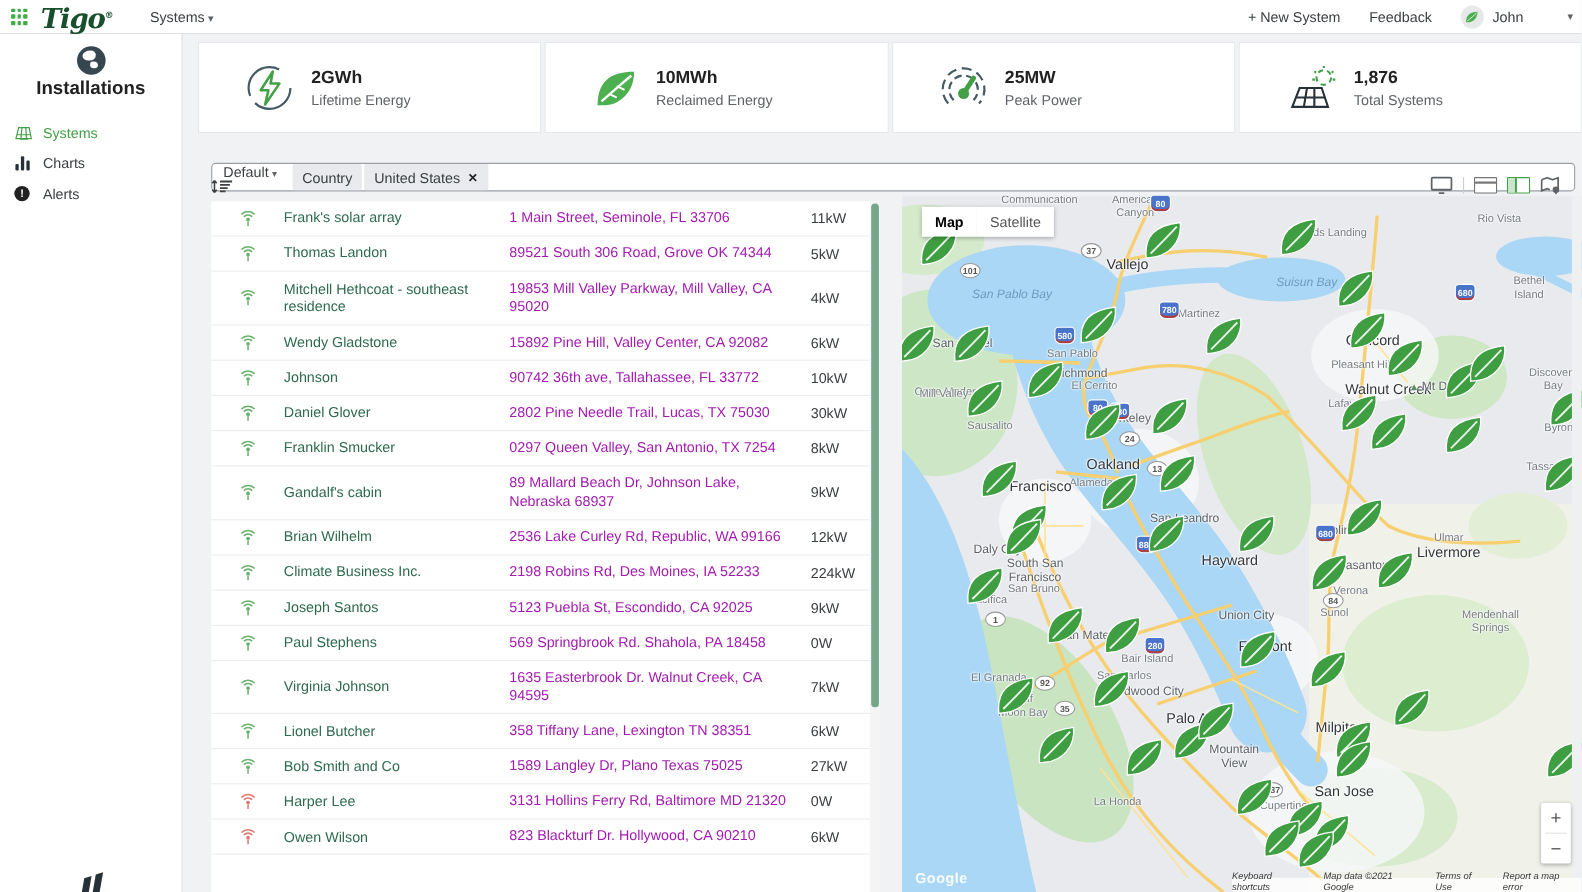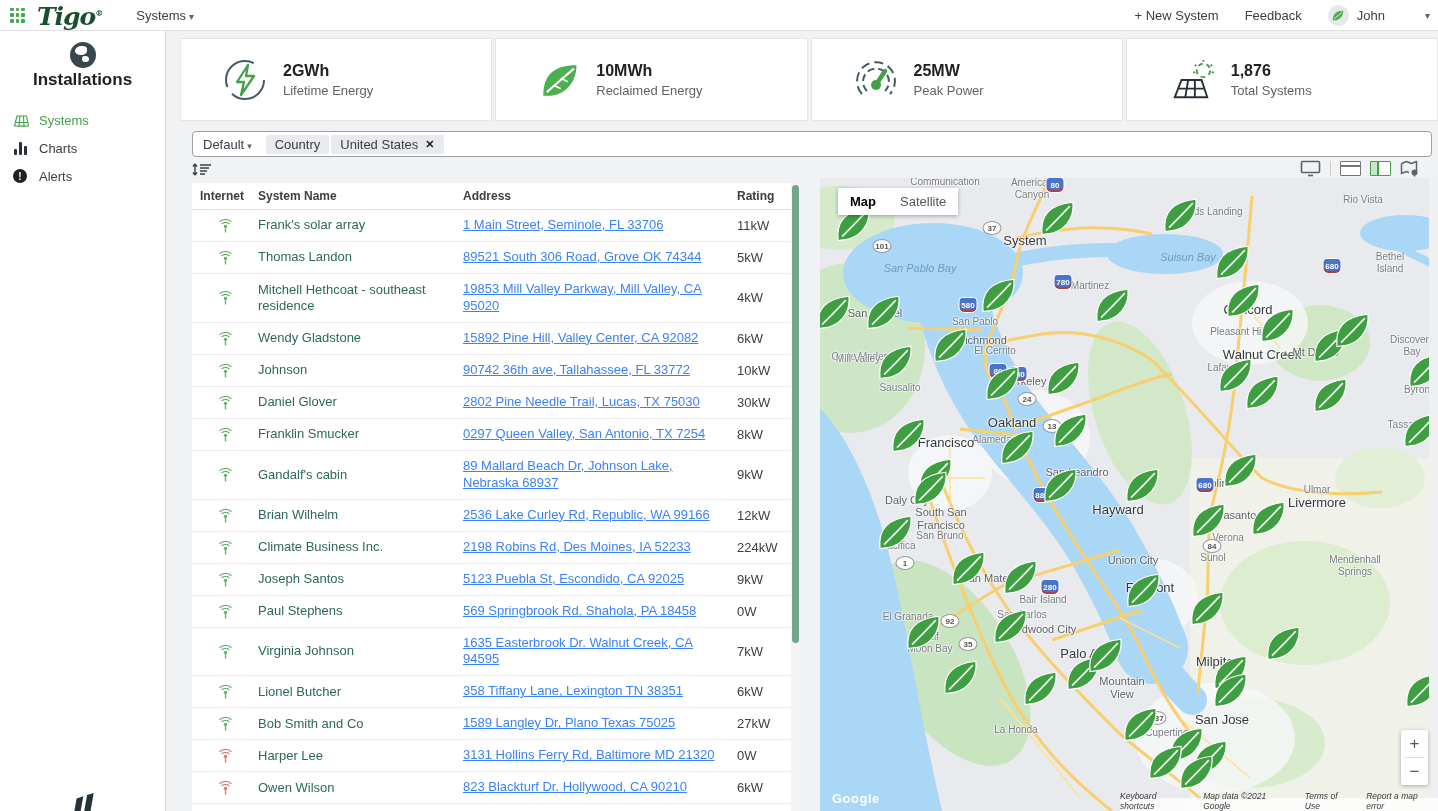--- a/index.html
+++ b/index.html
@@ -38,21 +38,21 @@
   
   .main{position:absolute;left:165px;top:30px;right:0;bottom:0;background:#f0f2f4;}
 
   
   .stats{position:absolute;left:15px;top:8px;right:0;height:83px;display:flex;gap:3px;}
   .card{flex:1;background:#fff;border:1px solid #e4e6e9;display:flex;align-items:center;padding-left:42px;gap:16px;}
   .card .txt .v{font-size:16px;font-weight:bold;color:#212121;}
   .card .txt .l{font-size:13px;color:#5f6368;margin-top:3px;}
 
   
-  .filter{position:absolute;left:27px;top:101px;width:1228px;height:24px;background:#fff;border:1px solid #9aa0a6;border-radius:4px;display:flex;align-items:center;padding-left:10px;}
+  .filter{position:absolute;left:27px;top:118px;width:1228px;height:24px;background:#fff;border:1px solid #9aa0a6;border-radius:4px;display:flex;padding-left:10px;}
   .preset{font-size:13px;color:#3c4043;cursor:pointer;margin-right:14px;}
   .preset .car{font-size:9px;color:#5f6368;margin-left:3px;}
   .chip{background:#e9eaed;font-size:13px;color:#3c4043;padding:2px 9px;border-radius:2px;margin-right:2px;display:flex;align-items:center;}
   .chip .x{margin-left:7px;font-weight:bold;font-size:11px;color:#202124;cursor:pointer;}
 
   
   .sorticon{position:absolute;left:27px;top:132px;cursor:pointer;}
   .viewtools{position:absolute;right:18px;top:130px;display:flex;align-items:center;gap:9px;}
   .vt-sep{width:1px;height:15px;background:#ccc;}
   .vt{cursor:pointer;display:flex;align-items:center;}
@@ -65,21 +65,21 @@
   
   .tablecard{position:absolute;left:27px;top:153px;width:608px;bottom:0;background:#fff;overflow:hidden;}
   .thead{display:flex;align-items:center;height:26px;border-bottom:1px solid #e0e0e0;font-size:12px;font-weight:bold;color:#3c4043;}
   .c-int{width:66px;padding-left:8px;box-sizing:border-box;}
   .c-name{width:205px;}
   .c-addr{width:274px;}
   .c-rate{flex:1;}
   .trow{display:flex;align-items:center;border-bottom:1px solid #ededed;padding:7px 0;cursor:pointer;}
   .trow .c-int{display:flex;justify-content:center;padding-left:0;}
   .trow .c-name{font-size:13px;color:#2d6a4f;padding-right:16px;box-sizing:border-box;line-height:1.25;}
-  .trow .c-addr{font-size:13px;color:#3b82f6;padding-right:22px;box-sizing:border-box;line-height:1.3;text-decoration:underline;}
+  .trow .c-addr{font-size:13px;color:#a21caf;padding-right:22px;box-sizing:border-box;line-height:1.3;}
   .trow .c-rate{font-size:13px;color:#3c4043;}
   .neticon{width:17px;height:17px;}
   .on{color:#67b16c;} .off{color:#dd7a70;}
   .scrollbar{position:absolute;right:0;top:0;width:9px;bottom:0;background:#f4f4f4;}
   .scrollbar .thumb{position:absolute;left:1px;right:1px;top:2px;height:73%;background:#74a68c;border-radius:4px;}
 
   
   .map{position:absolute;left:655px;top:148px;width:618px;height:633px;background:#e8eaed;overflow:hidden;}
   .map svg.base{position:absolute;left:0;top:0;}
   .mlayer{position:absolute;left:0;top:0;width:100%;height:100%;}
@@ -253,26 +253,20 @@
         <svg width="20" height="17" viewBox="0 0 20 17">
             <path d="M1.5 3.5 L6.5 1.5 L11.5 3.5 L16.5 1.5 V11 L13 12.4" fill="none" stroke="#5f6368" stroke-width="1.5" stroke-linejoin="round"></path>
             <path d="M1.5 3.5 V13.5 L6.5 11.5 L9 12.5" fill="none" stroke="#5f6368" stroke-width="1.5"></path>
             <circle cx="14.5" cy="12.5" r="3" fill="#5f6368"></circle>
             <path d="M14.5 12.5 L14.5 16.5" stroke="#5f6368" stroke-width="1.5"></path>
           </svg>
       </span>
     </div>
 
     <div class="tablecard">
-      <div class="thead">
-        <span class="c-int">Internet</span>
-        <span class="c-name">System Name</span>
-        <span class="c-addr">Address</span>
-        <span class="c-rate">Rating</span>
-      </div>
       <div>
   <div class="trow">
     <span class="c-int">
       <svg class="neticon on" viewBox="0 0 16 16">
         <path d="M4.4 6.6 a5 5 0 0 1 7.2 0" fill="none" stroke="currentColor" stroke-width="1.3"></path>
         <path d="M2.4 4.6 a7.8 7.8 0 0 1 11.2 0" fill="none" stroke="currentColor" stroke-width="1.3"></path>
         <circle cx="8" cy="9" r="1.6" fill="currentColor"></circle>
         <path d="M8 10.6 V14.6" stroke="currentColor" stroke-width="1.3"></path>
       </svg>
     </span>
@@ -556,21 +550,21 @@
         </g>
         <g stroke="#fde293" stroke-width="1.6" fill="none" opacity=".9">
           <path d="M130 260 L130 330 M100 300 L165 300 M180 520 L260 620 M360 540 L430 600 M420 120 L460 170 M300 440 L360 470"></path>
         </g>
       </svg>
 
       <div class="mlayer" id="labels-layer">
           <span class="maplabel small" style="left: 125px; top: 4px;">Communication</span>
           <span class="maplabel small" style="left: 212px; top: 10px;">American
 Canyon</span>
-          <span class="maplabel city" style="left: 205px; top: 63px;">System</span>
+          <span class="maplabel city" style="left: 205px; top: 63px;">Vallejo</span>
           <span class="maplabel small" style="left: 392px; top: 34px;">Birds Landing</span>
           <span class="maplabel small" style="left: 543px; top: 22px;">Rio Vista</span>
           <span class="maplabel water" style="left: 368px; top: 79px;">Suisun Bay</span>
           <span class="maplabel small" style="left: 570px; top: 84px;">Bethel Island</span>
           <span class="maplabel water" style="left: 100px; top: 90px;">San Pablo Bay</span>
           <span class="maplabel small" style="left: 270px; top: 108px;">Martinez</span>
           <span class="maplabel city" style="left: 428px; top: 132px;">Concord</span>
           <span class="maplabel small" style="left: 418px; top: 154px;">Pleasant Hill</span>
           <span class="maplabel city" style="left: 442px; top: 177px;">Walnut Creek</span>
           <span class="maplabel peak" style="left: 490px; top: 174px;">Mt Diablo</span>

